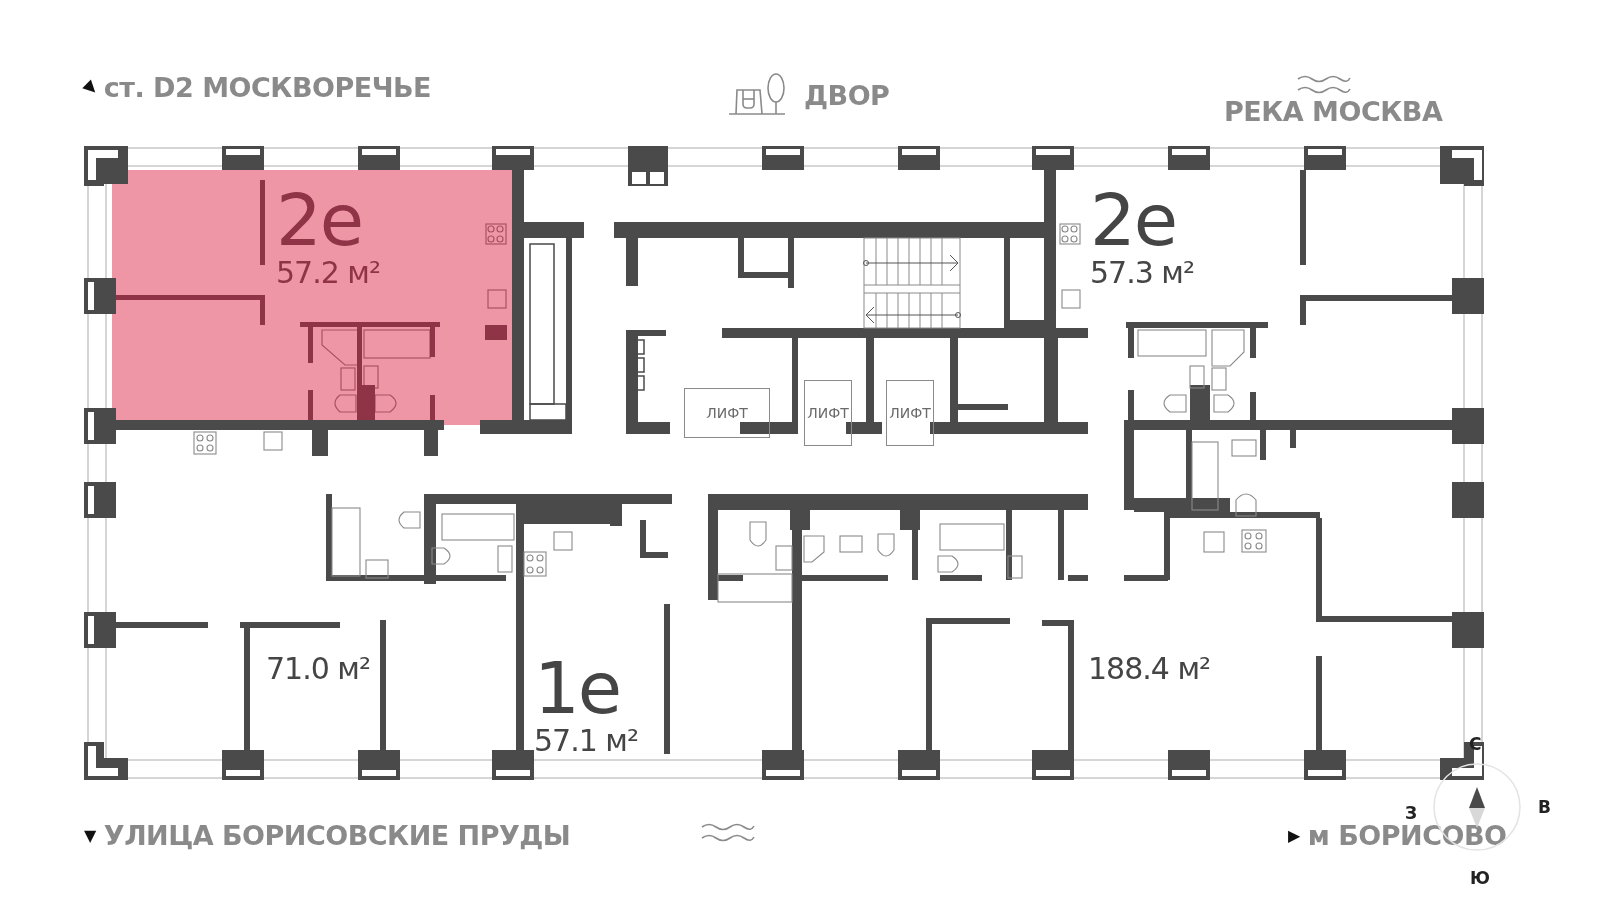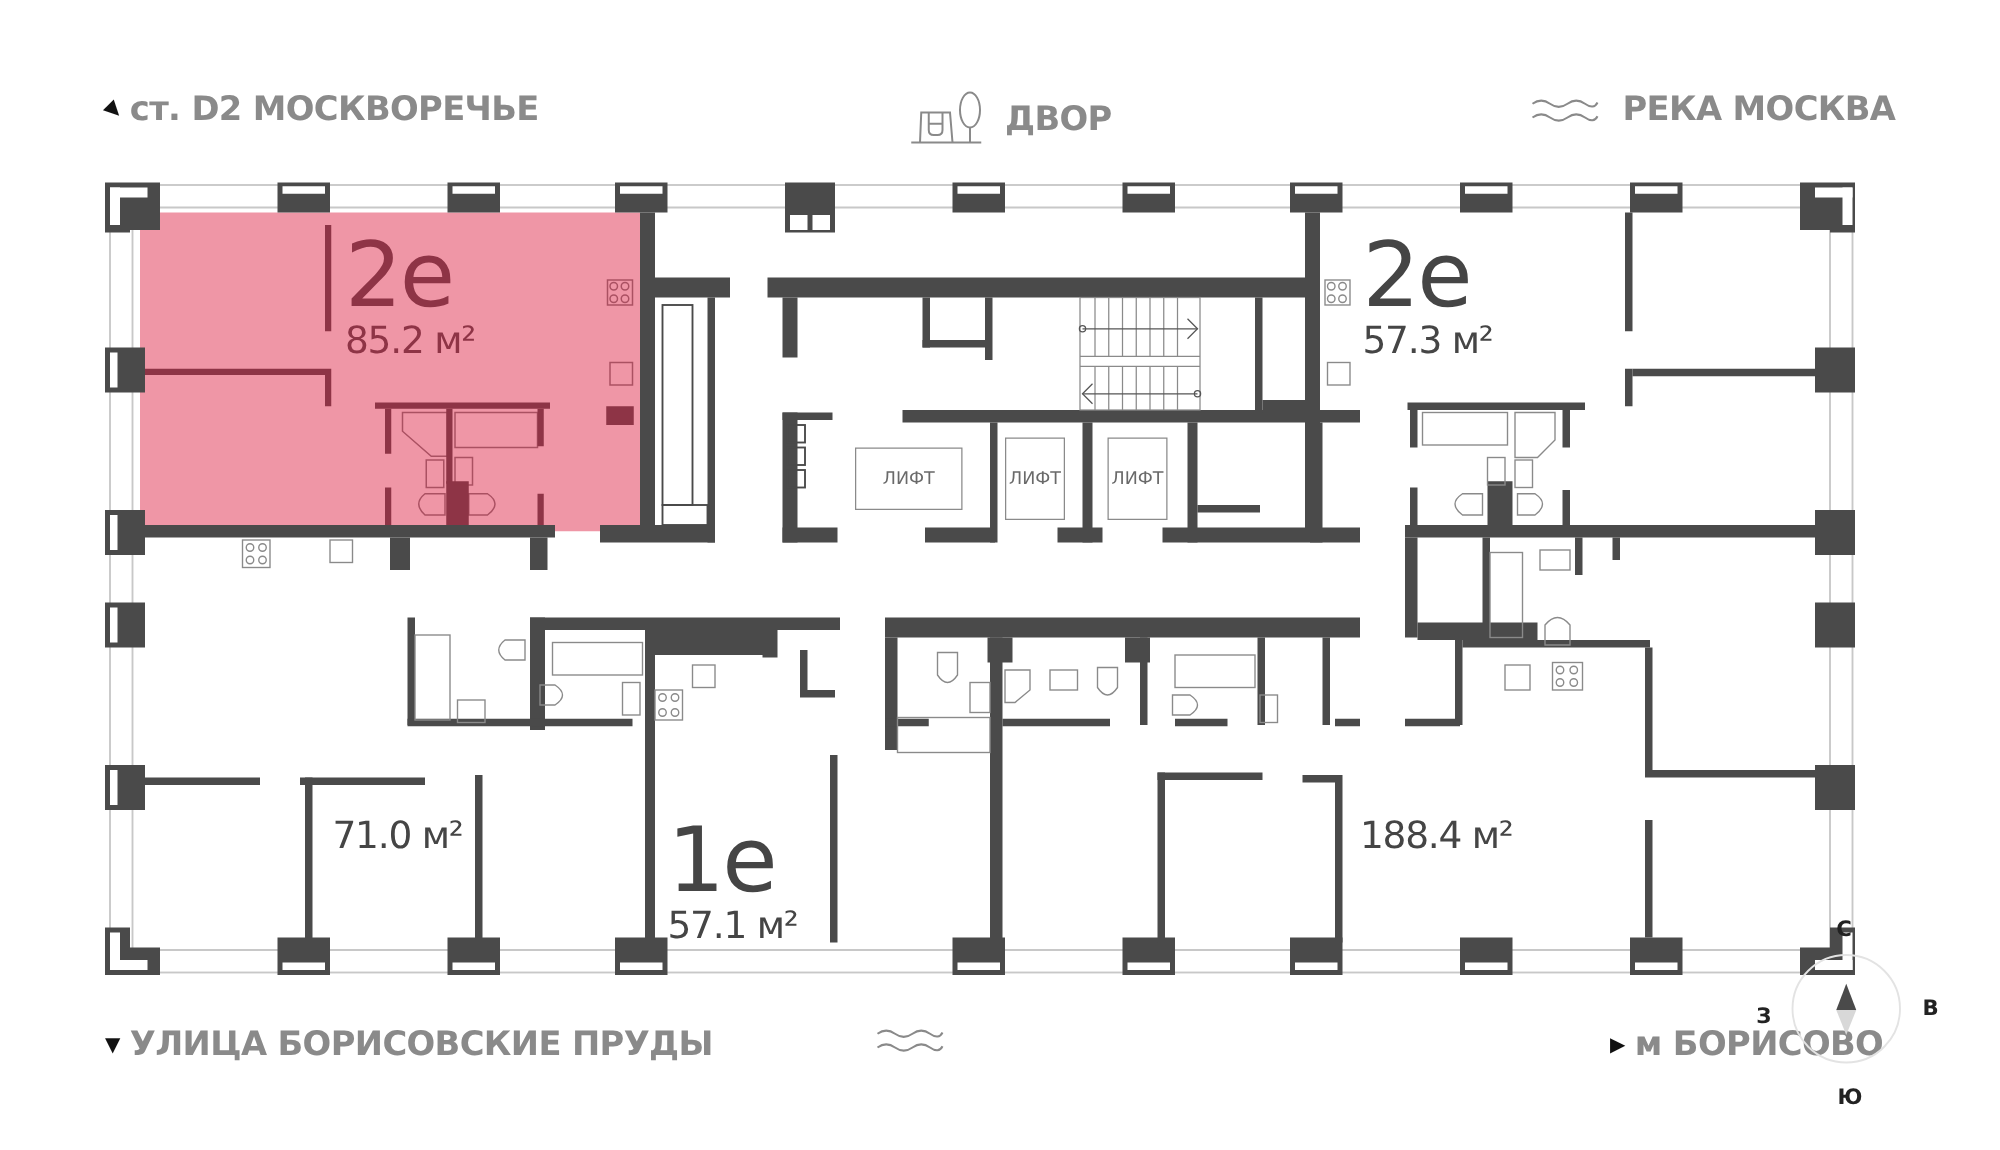--- a/index.html
+++ b/index.html
@@ -5,21 +5,21 @@
   html, body { margin: 0; padding: 0; background: #ffffff; }
   body { width: 1600px; height: 920px; position: relative; overflow: hidden; font-family: "DejaVu Sans", sans-serif; }
   .orient { position: absolute; color: #8a8a8a; font-size: 27px; font-weight: bold; letter-spacing: -0.5px; white-space: nowrap; display: flex; align-items: center; }
   .orient .tri { color: #111; font-size: 16px; margin-right: 8px; }
   .orient svg { margin-right: 18px; }
   #plan { position: absolute; left: 0; top: 0; }
   .unit-label { position: absolute; color: #454545; line-height: 1; }
   .unit-label .rooms { font-size: 72px; font-weight: normal; letter-spacing: -2px; display: block; }
   .unit-label .area { font-size: 30px; display: block; margin-top: 2px; letter-spacing: -1px; }
   .unit-label.selected { color: #8e3446; }
-  .lift { position: absolute; border: 1.3px solid #8a8a8a; color: #6a6a6a; font-size: 14px; display: flex; align-items: center; justify-content: center; box-sizing: border-box; background: transparent; }
+  .lift { position: absolute; border: 1.3px solid #8a8a8a; color: #6a6a6a; font-size: 14px; display: flex; align-items: center; justify-content: center; box-sizing: border-box; background: transparent; margin-top: 30px; }
   .compass-letter { position: absolute; font-size: 17px; font-weight: bold; color: #222; }
 </style>
 </head>
 <body>
 
 <div class="orient" style="left:84px; top:72px;">
   <span class="tri" style="transform:rotate(-45deg); display:inline-block;">▼</span>
   <span>ст. D2 МОСКВОРЕЧЬЕ</span>
 </div>
 
@@ -30,21 +30,21 @@
       <path d="M8 42 L9 18 L32 18 L34 42"></path>
       <path d="M15 18 L15 32 Q15 36 19 36 L22 36 Q26 36 26 32 L26 18"></path>
       <line x1="15" y1="27" x2="26" y2="27"></line>
       <ellipse cx="48" cy="16" rx="8" ry="14"></ellipse>
       <line x1="48" y1="30" x2="48" y2="42"></line>
     </g>
   </svg>
   <span>ДВОР</span>
 </div>
 
-<div class="orient" style="left:1224px; top:72px;">
+<div class="orient" style="left:1224px; top:72px;flex-direction:column;">
   <svg width="56" height="24" viewBox="0 0 56 24">
     <g fill="none" stroke="#8a8a8a" stroke-width="1.6">
       <path d="M2 7 Q9 2 16 7 T30 7 T44 7 T54 6"></path>
       <path d="M2 18 Q9 13 16 18 T30 18 T44 18 T54 17"></path>
     </g>
   </svg>
   <span>РЕКА МОСКВА</span>
 </div>
 
 <div class="orient" style="left:84px; top:820px;">
@@ -365,21 +365,21 @@
     <path d="M1477 828 L1469 808 L1485 808 Z" fill="#d8d8d8"></path>
   </g>
 </svg>
 
 <div class="lift" style="left:684px; top:358px; width:86px; height:50px;">ЛИФТ</div>
 <div class="lift" style="left:804px; top:350px; width:48px; height:66px;">ЛИФТ</div>
 <div class="lift" style="left:886px; top:350px; width:48px; height:66px;">ЛИФТ</div>
 
 <div class="unit-label selected" style="left:276px; top:184px;">
   <span class="rooms">2е</span>
-  <span class="area">85.2 м²</span>
+  <span class="area">57.2 м²</span>
 </div>
 <div class="unit-label" style="left:1090px; top:184px;">
   <span class="rooms">2е</span>
   <span class="area">57.3 м²</span>
 </div>
 <div class="unit-label" style="left:266px; top:652px;">
   <span class="area">71.0 м²</span>
 </div>
 <div class="unit-label" style="left:534px; top:652px;">
   <span class="rooms">1е</span>

